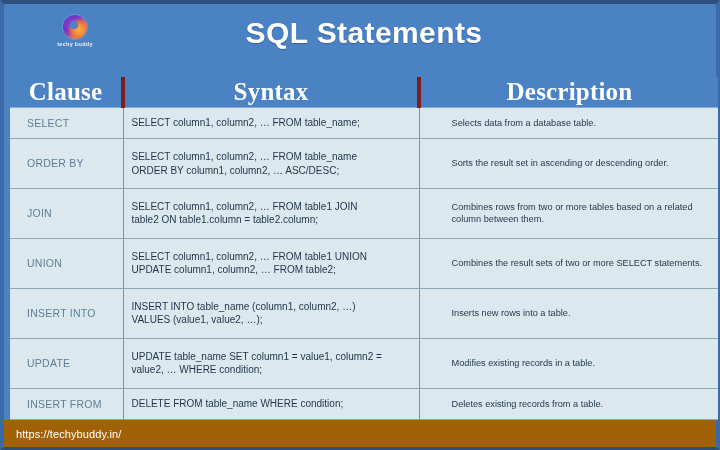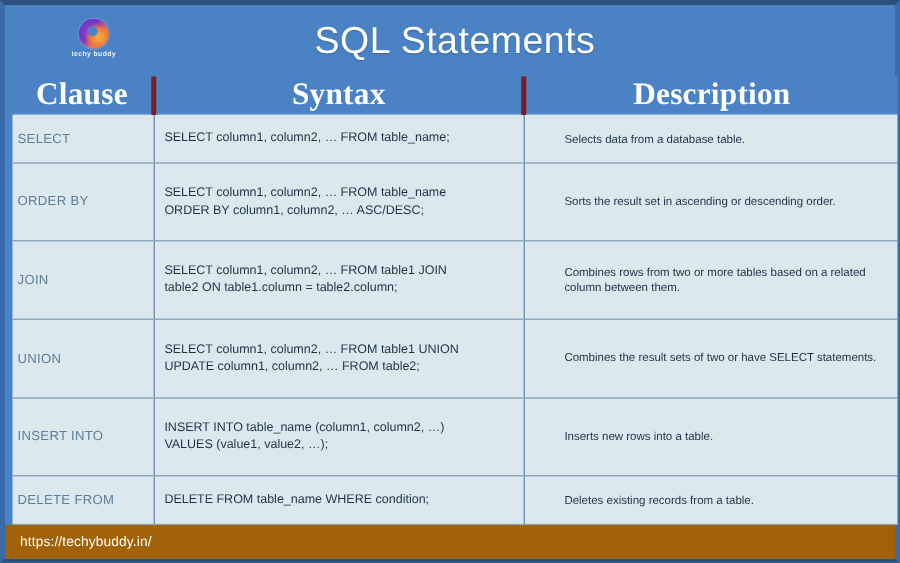--- a/index.html
+++ b/index.html
@@ -78,35 +78,36 @@
     font-weight: bold;
     white-space: nowrap;
     transform: scaleY(1.05);
   }
 
   .title {
     width: 100%;
     text-align: center;
     color: #ffffff;
     font-size: 30px;
-    font-weight: normal;
+    font-weight: bold;
     letter-spacing: 0.4px;
     padding-left: 8px;
     box-sizing: border-box;
     text-shadow: 0 1px 1px rgba(20,45,80,0.35);
   }
 
   
   .table-wrap {
     flex: 1 1 auto;
     padding: 0 6px;
     box-sizing: border-box;
     display: flex;
     flex-direction: column;
     min-height: 0;
+    margin-top: 16px;
   }
   table.sqltable {
     width: 100%;
     height: 100%;
     border-collapse: collapse;
     table-layout: fixed;
   }
   table.sqltable col.c-clause { width: 113px; }
   table.sqltable col.c-syntax { width: 296px; }
   table.sqltable col.c-desc   { width: 299px; }
@@ -136,21 +137,21 @@
     padding: 3px 6px 3px 8px;
     vertical-align: middle;
     color: #1b2f42;
     font-size: 9.2px;
     line-height: 1.38;
   }
   tbody td.clause {
     color: #5f7d96;
     font-size: 10.5px;
     letter-spacing: 0.25px;
-    padding-left: 4px;
+    padding-left: 17px;
   }
   tbody td.syntax {
     color: #1f3347;
     font-size: 10px;
   }
   tbody td.desc {
     color: #1f3347;
     font-size: 9.2px;
     padding-left: 32px;
   }
@@ -225,32 +226,40 @@
               <span class="codeline">table2 ON table1.column = table2.column;</span>
             </td>
             <td class="desc">Combines rows from two or more tables based on a related column between them.</td>
           </tr>
           <tr>
             <td class="clause">UNION</td>
             <td class="syntax">
               <span class="codeline">SELECT column1, column2, … FROM table1 UNION</span>
               <span class="codeline">UPDATE column1, column2, … FROM table2;</span>
             </td>
-            <td class="desc">Combines the result sets of two or have SELECT statements.</td>
+            <td class="desc">Combines the result sets of two or more SELECT statements.</td>
           </tr>
           <tr>
             <td class="clause">INSERT INTO</td>
             <td class="syntax">
               <span class="codeline">INSERT INTO table_name (column1, column2, …)</span>
               <span class="codeline">VALUES (value1, value2, …);</span>
             </td>
             <td class="desc">Inserts new rows into a table.</td>
           </tr>
           <tr>
-            <td class="clause">DELETE FROM</td>
+            <td class="clause">UPDATE</td>
+            <td class="syntax">
+              <span class="codeline">UPDATE table_name SET column1 = value1, column2 =</span>
+              <span class="codeline">value2, … WHERE condition;</span>
+            </td>
+            <td class="desc">Modifies existing records in a table.</td>
+          </tr>
+          <tr>
+            <td class="clause">INSERT FROM</td>
             <td class="syntax">
               <span class="codeline">DELETE FROM table_name WHERE condition;</span>
             </td>
             <td class="desc">Deletes existing records from a table.</td>
           </tr>
         </tbody>
     </table>
   </div>
 
   <div class="footer">

